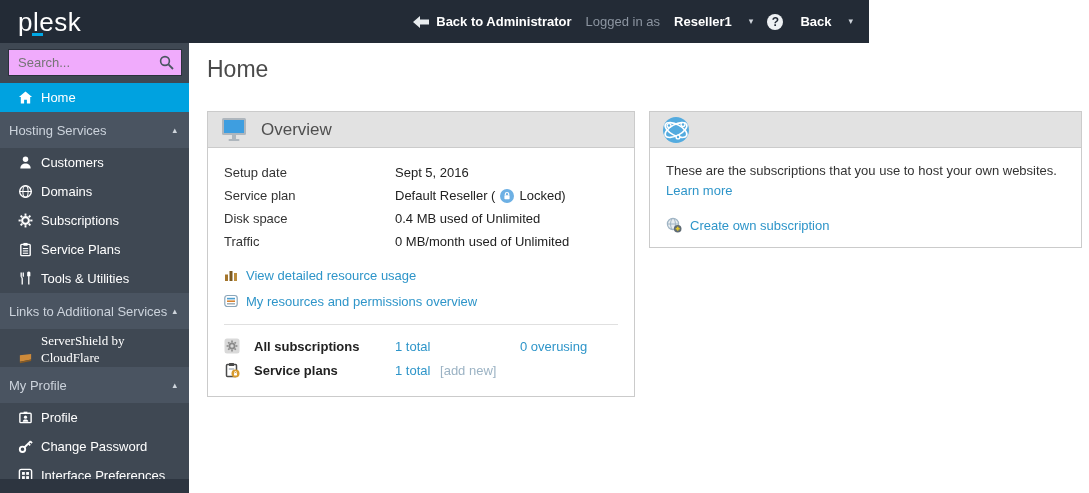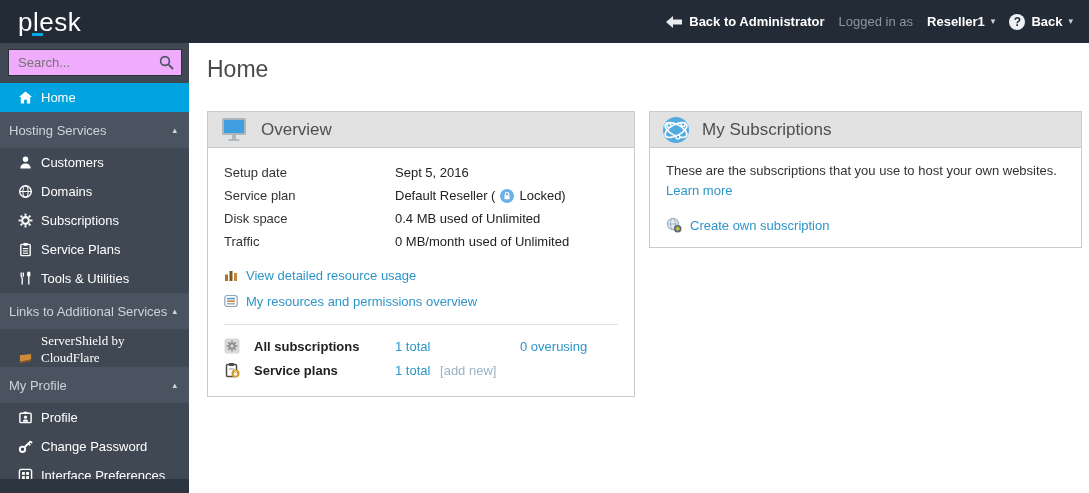--- a/index.html
+++ b/index.html
@@ -4,30 +4,30 @@
 <style>
   * { margin:0; padding:0; box-sizing:border-box; }
   html,body { width:1089px; height:493px; }
   body {
     font-family:"Liberation Sans","DejaVu Sans",sans-serif;
     background:#fff; color:#222; overflow:hidden; position:relative;
   }
 
   
   .topbar {
-    position:absolute; top:0; left:0; width:1089px; height:43px;
+    position:absolute; top:0; left:0; width:869px; height:43px;
     background:#232b36; display:flex; align-items:center;
     padding:0 16px 0 18px;
   }
   .logo { position:relative; color:#fff; font-size:26px; letter-spacing:.5px; line-height:1; }
   .logo-underline { position:absolute; left:14px; bottom:-1px; width:11px; height:3px; background:#00a8e6; }
   .topbar-right { margin-left:auto; display:flex; align-items:center; gap:14px; font-size:13px; }
   .back-link { display:flex; align-items:center; gap:7px; color:#fff; font-weight:bold; cursor:pointer; }
   .loggedin { color:#8c95a1; }
-  .user-menu, .help-menu { color:#fff; font-weight:bold; display:flex; align-items:center; gap:6px; cursor:pointer;justify-content:center; }
+  .user-menu, .help-menu { color:#fff; font-weight:bold; display:flex; align-items:center; gap:17px; cursor:pointer;justify-content:center; }
   .caret { font-size:9px; color:#cfd5dc; line-height:1; }
   .help-circle {
     width:16px; height:16px; border-radius:50%; background:#eef1f4; color:#232b36;
     font-size:12px; font-weight:bold; text-align:center; line-height:16px; display:inline-block;
   }
 
   
   .sidebar {
     position:absolute; top:43px; left:0; width:189px; height:450px;
     background:#3f4853; color:#fff;
@@ -380,21 +380,20 @@
             <ellipse cx="14" cy="14" rx="12" ry="5.5" transform="rotate(-28 14 14)"></ellipse>
             <ellipse cx="14" cy="14" rx="12" ry="5.5" transform="rotate(28 14 14)"></ellipse>
           </g>
           <circle cx="7" cy="9.5" r="2.6" fill="#fff"></circle>
             <circle cx="7" cy="9.5" r="1.2" fill="#54abdf"></circle>
           <circle cx="21" cy="8.5" r="2.6" fill="#fff"></circle>
             <circle cx="21" cy="8.5" r="1.2" fill="#54abdf"></circle>
           <circle cx="16" cy="21" r="2.6" fill="#fff"></circle>
             <circle cx="16" cy="21" r="1.2" fill="#54abdf"></circle>
         </svg>
-        <span class="ptitle">My Subscriptions</span>
       </div>
       <div class="panel-body">
         <div class="subs-desc">
           <span>These are the subscriptions that you use to host your own websites.</span>
           <a class="blue">Learn more</a>
         </div>
         <div class="create-row">
           <svg width="16" height="16" viewBox="0 0 16 16">
             <circle cx="7" cy="7" r="5.6" fill="#e8edf1" stroke="#9fb4c4" stroke-width="1.2"></circle>
             <ellipse cx="7" cy="7" rx="2.4" ry="5.6" fill="none" stroke="#9fb4c4" stroke-width="1"></ellipse>

